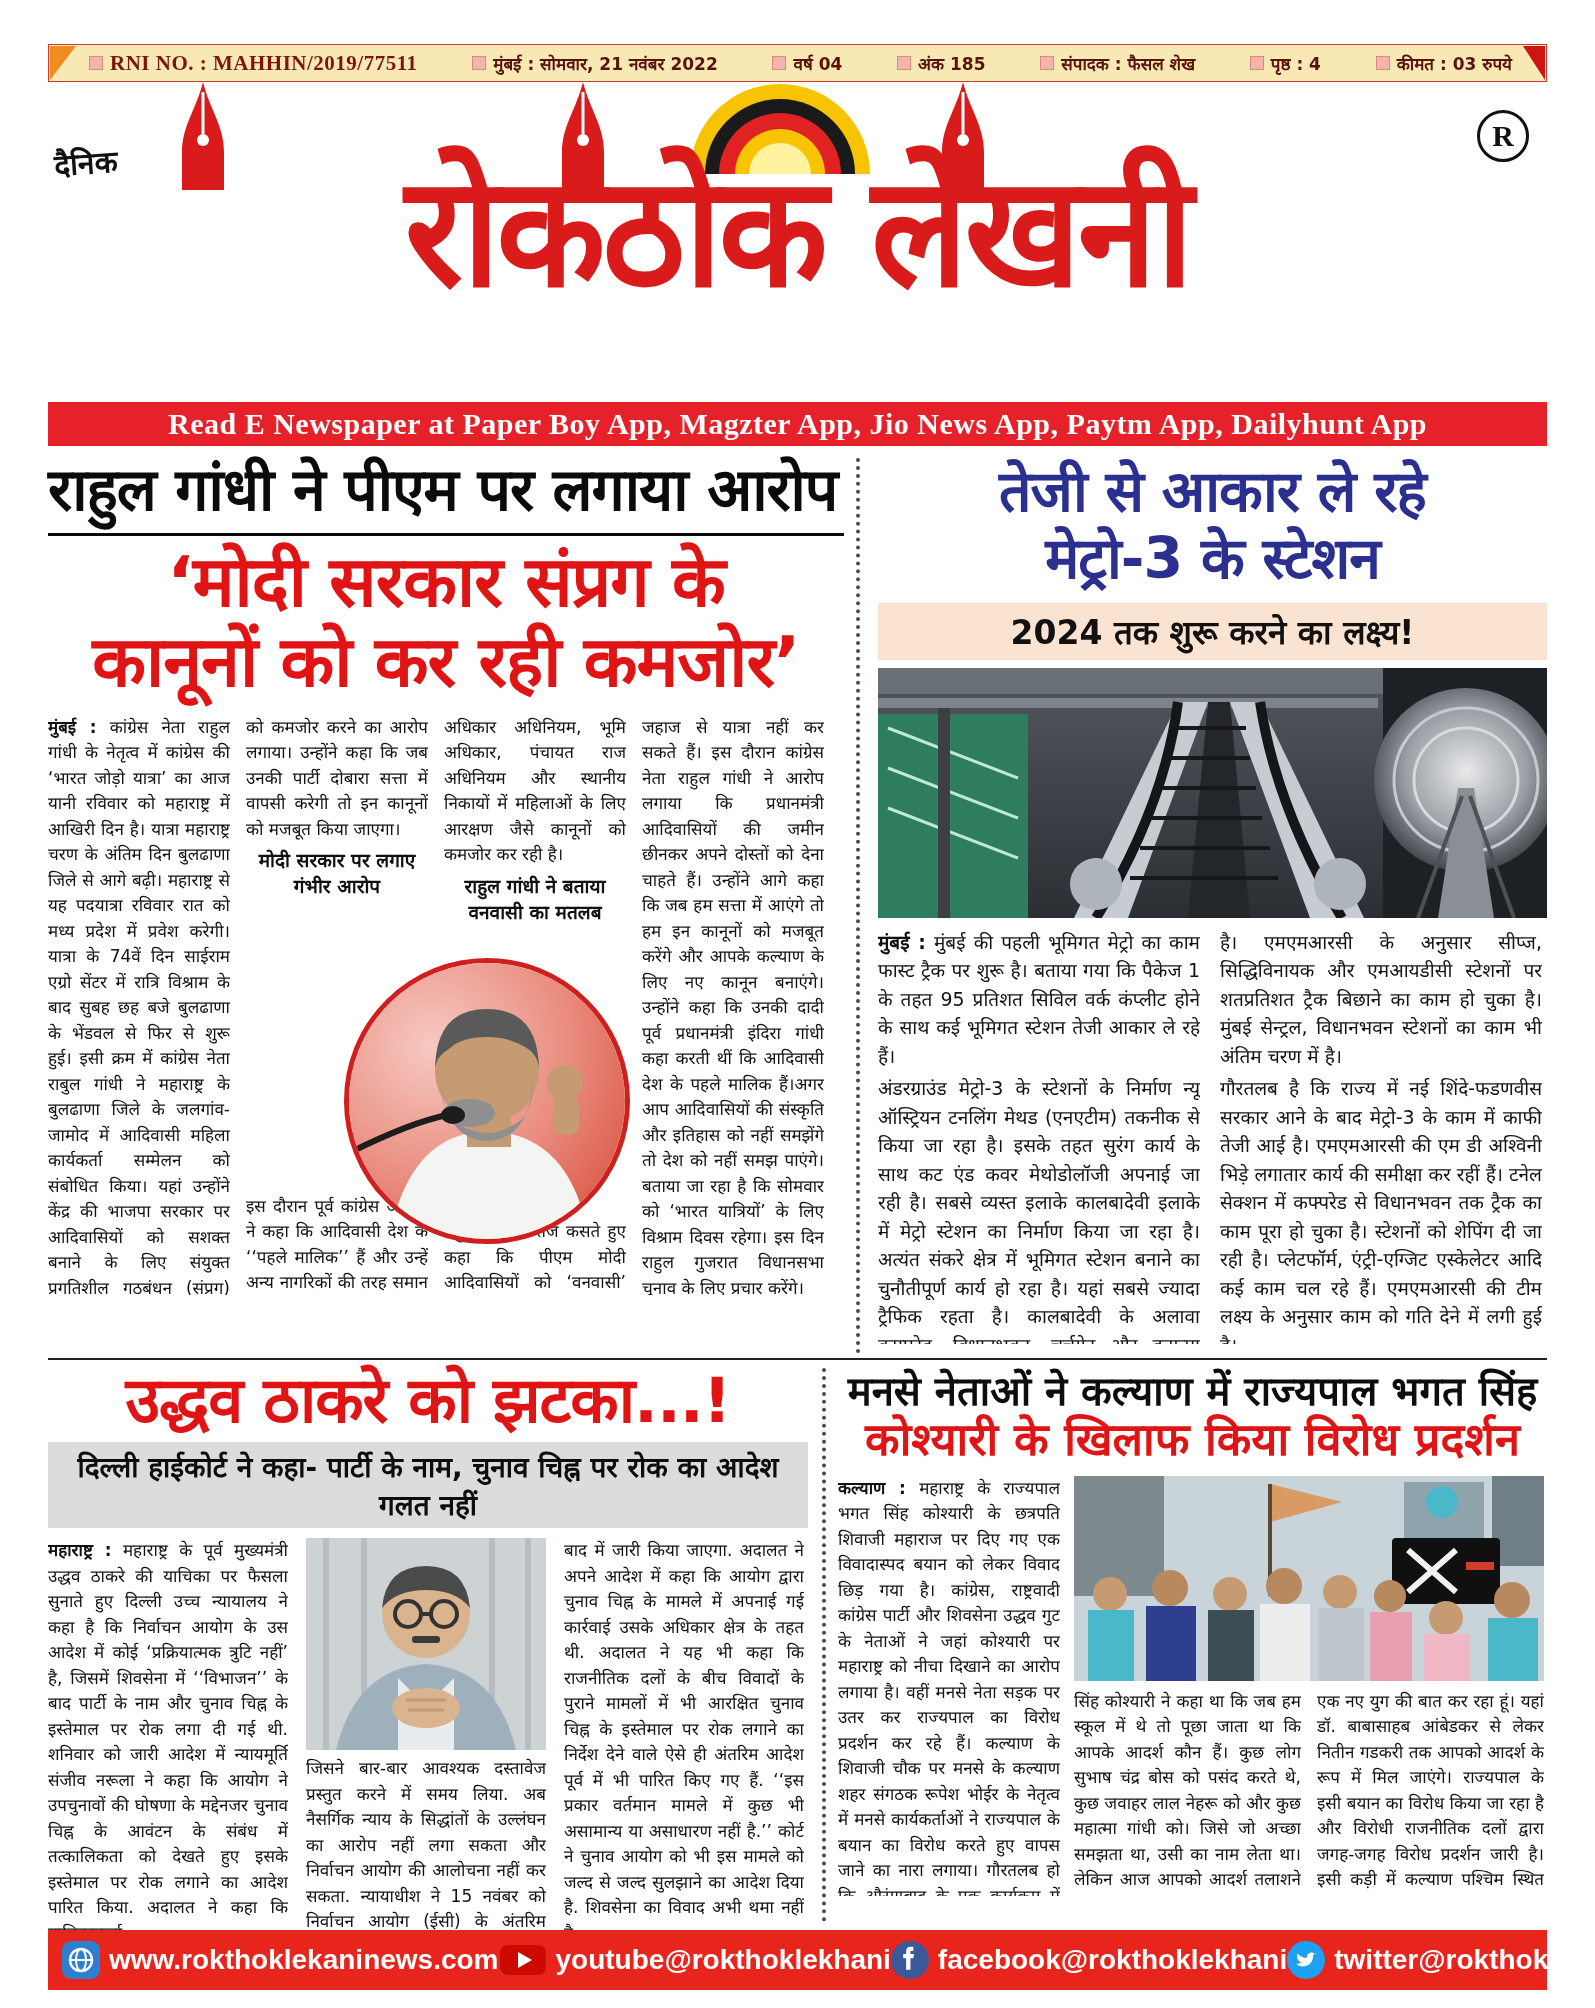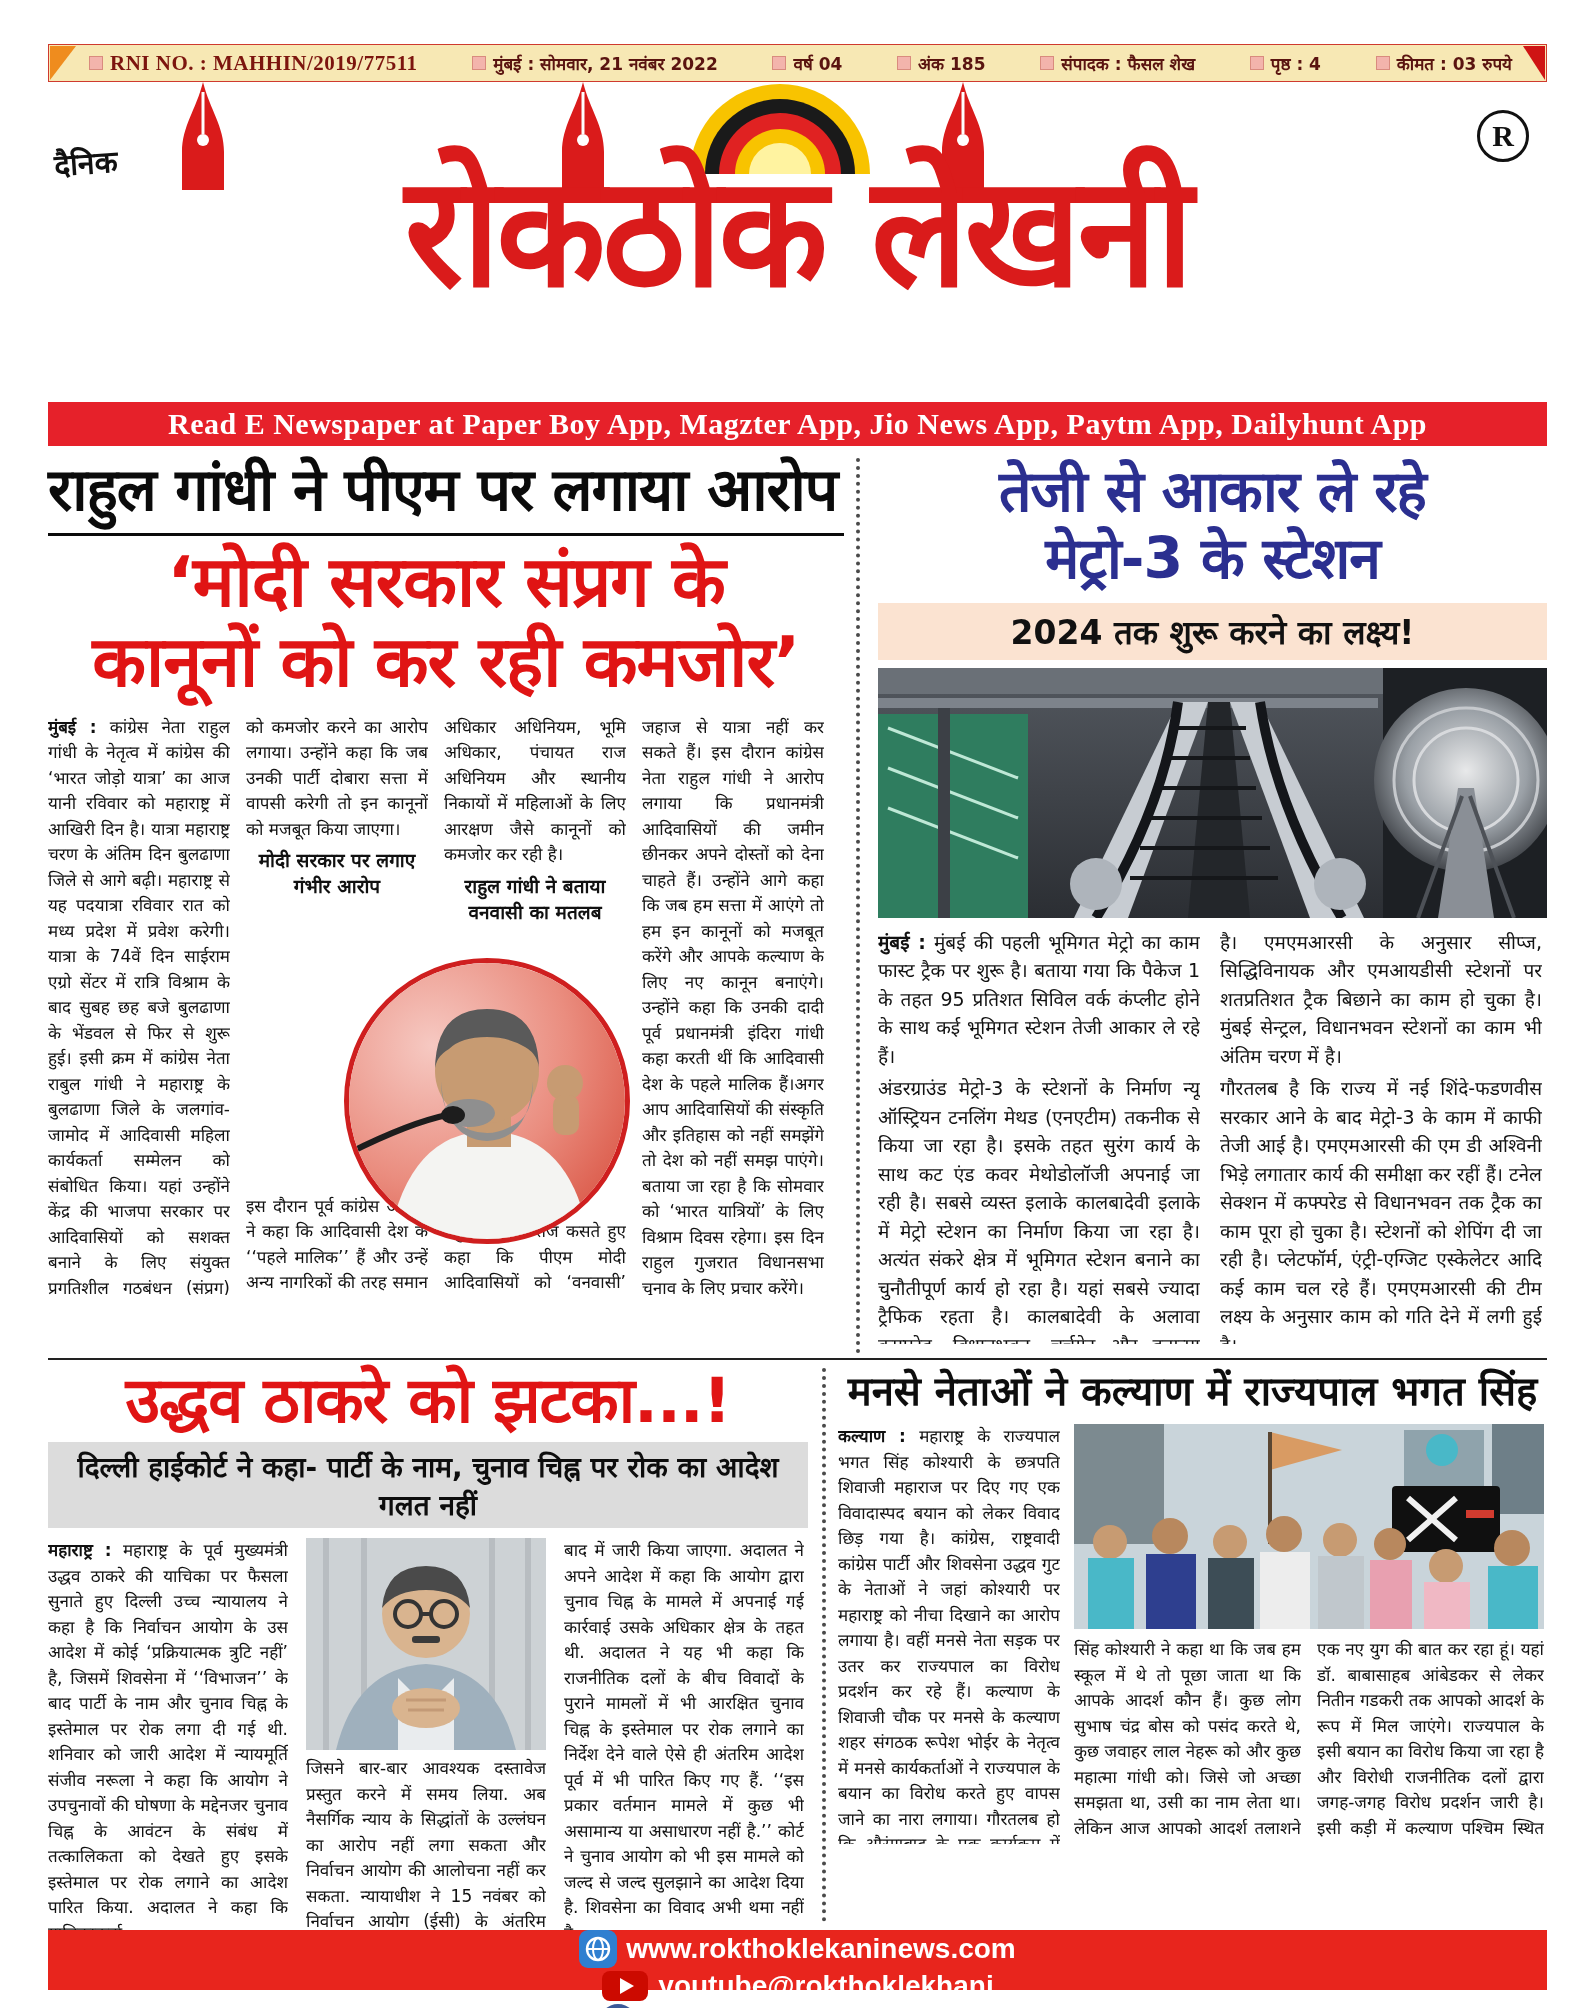--- a/index.html
+++ b/index.html
@@ -69,21 +69,21 @@
   .mns-h1{text-align:center;font-weight:800;font-size:40px;line-height:1.15;color:#0d0d0d;white-space:nowrap;}
   .mns-h2{text-align:center;font-weight:800;font-size:45px;line-height:1.15;color:#e01414;}
   .mns-body{margin-top:10px;display:flex;gap:14px;height:420px;overflow:hidden;}
   .mns-col1{width:222px;flex:0 0 auto;}
   .mns-right{width:470px;flex:0 0 auto;}
   .protest-photo{width:470px;height:205px;display:block;margin-bottom:8px;}
   .mns-cols23{display:flex;gap:16px;height:205px;overflow:hidden;}
   .mns-cols23 .bodycol{width:227px;flex:0 0 auto;}
   
   .footer{position:absolute;left:48px;top:1930px;width:1499px;height:60px;background:#e8251d;
-          display:flex;align-items:center;justify-content:space-between;padding:0 14px;box-sizing:border-box;flex-direction:column;}
+          display:flex;align-items:center;justify-content:space-between;padding:0 14px;box-sizing:border-box;}
   .fitem{display:flex;align-items:center;gap:9px;color:#fff;font-weight:bold;font-size:28px;white-space:nowrap;
          font-family:"Liberation Sans",sans-serif;}
 </style>
 </head>
 <body>
 
 <div class="page">
 
   <div class="topbar">
     <div class="topitem rni">
@@ -312,20 +312,21 @@
         <div class="bodycol">
           <p>बाद में जारी किया जाएगा. अदालत ने अपने आदेश में कहा कि आयोग द्वारा चुनाव चिह्न के मामले में अपनाई गई कार्रवाई उसके अधिकार क्षेत्र के तहत थी. अदालत ने यह भी कहा कि राजनीतिक दलों के बीच विवादों के पुराने मामलों में भी आरक्षित चुनाव चिह्न के इस्तेमाल पर रोक लगाने का निर्देश देने वाले ऐसे ही अंतरिम आदेश पूर्व में भी पारित किए गए हैं. ‘‘इस प्रकार वर्तमान मामले में कुछ भी असामान्य या असाधारण नहीं है.’’ कोर्ट ने चुनाव आयोग को भी इस मामले को जल्द से जल्द सुलझाने का आदेश दिया है. शिवसेना का विवाद अभी थमा नहीं है.</p>
         </div>
       </div>
     </div>
 
     <div class="vdots" style="left:774px;height:554px;"></div>
 
     <div class="mns">
       <div class="mns-h1">मनसे नेताओं ने कल्याण में राज्यपाल भगत सिंह</div>
+      <div class="mns-h2">कोश्यारी के खिलाफ किया विरोध प्रदर्शन</div>
       <div class="mns-body">
         <div class="bodycol mns-col1">
           <p><b class="dl">कल्याण :</b> <span>महाराष्ट्र के राज्यपाल भगत सिंह कोश्यारी के छत्रपति शिवाजी महाराज पर दिए गए एक विवादास्पद बयान को लेकर विवाद छिड़ गया है। कांग्रेस, राष्ट्रवादी कांग्रेस पार्टी और शिवसेना उद्धव गुट के नेताओं ने जहां कोश्यारी पर महाराष्ट्र को नीचा दिखाने का आरोप लगाया है। वहीं मनसे नेता सड़क पर उतर कर राज्यपाल का विरोध प्रदर्शन कर रहे हैं। कल्याण के शिवाजी चौक पर मनसे के कल्याण शहर संगठक रूपेश भोईर के नेतृत्व में मनसे कार्यकर्ताओं ने राज्यपाल के बयान का विरोध करते हुए वापस जाने का नारा लगाया। गौरतलब हो कि औरंगाबाद के एक कार्यक्रम में महाराष्ट्र के राज्यपाल भगत</span></p>
         </div>
         <div class="mns-right">
           <svg class="protest-photo" viewBox="0 0 470 205">
             <rect width="470" height="205" fill="#c9d4da"></rect>
             <rect x="0" y="0" width="90" height="120" fill="#7c8a90"></rect>
             <rect x="330" y="6" width="80" height="70" fill="#8fa3ac"></rect>
             <rect x="418" y="0" width="52" height="90" fill="#6e7f88"></rect>

